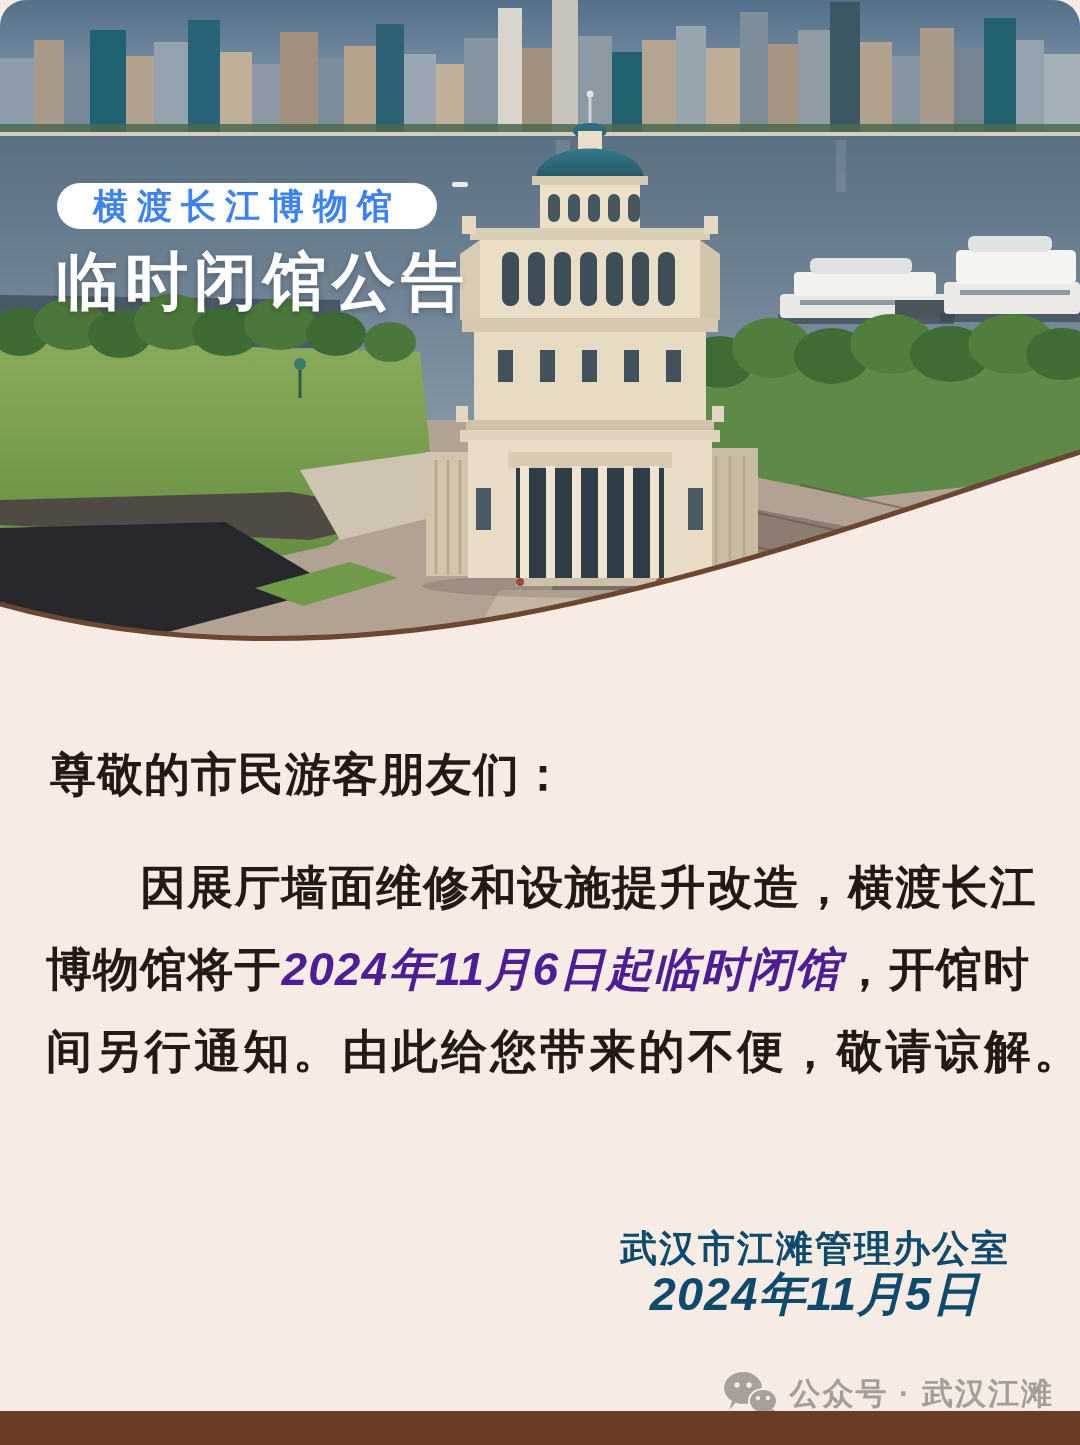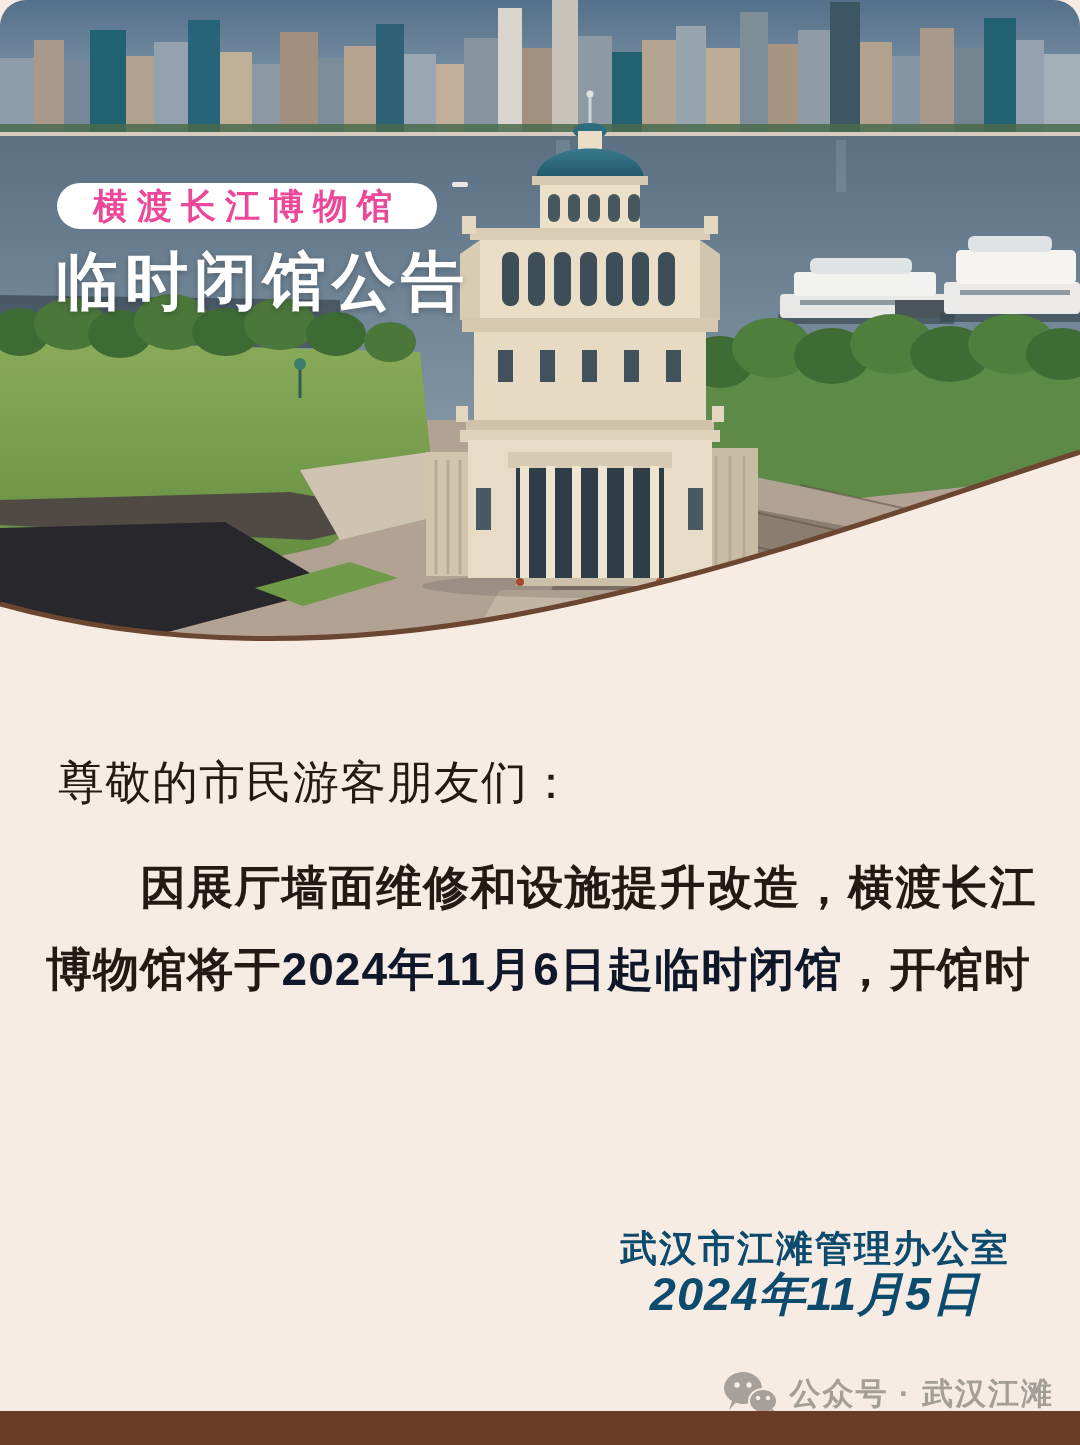--- a/index.html
+++ b/index.html
@@ -10,38 +10,38 @@
   }
   
   .photo{
     position:absolute;top:0;left:0;width:1080px;height:660px;
     border-radius:26px 26px 0 0;overflow:hidden;
   }
   .photo svg{display:block;}
   .badge{
     position:absolute;left:57px;top:183px;height:46px;line-height:46px;
     background:#ffffff;border-radius:24px;padding:0 36px;
-    font-size:35px;font-weight:bold;color:#ec4899;letter-spacing:9px;
+    font-size:35px;font-weight:bold;color:#3b82f6;letter-spacing:9px;
   }
   .big-title{
     position:absolute;left:56px;top:246px;
     font-size:63px;line-height:72px;font-weight:bold;color:#ffffff;
     letter-spacing:6px;text-shadow:0 2px 6px rgba(0,0,0,.25);font-family:Liberation Serif, serif;
   }
   
   .salutation{
-    position:absolute;left:46px;top:740px;margin:12px;
-    font-size:46px;font-weight:normal;color:#241a15;letter-spacing:1px;
+    position:absolute;left:46px;top:740px;margin:4px;
+    font-size:46px;font-weight:bold;color:#241a15;letter-spacing:1px;
   }
   .para{position:absolute;left:46px;top:846px;width:992px;}
   .pline{height:82px;line-height:82px;font-size:46px;font-weight:bold;color:#241a15;white-space:nowrap;}
   .pline1{padding-left:94px;letter-spacing:1.2px;}
   .pline2{letter-spacing:1.1px;}
   .pline3{letter-spacing:3.4px;}
-  .red{color:#0f172a;}
+  .red{color:#4c1d95;font-style:italic;}
   .signature{
     position:absolute;right:70px;top:1226px;text-align:center;
     font-weight:bold;color:#0c4a6e;
   }
   .sig-org{font-size:37px;line-height:46px;letter-spacing:2px;}
   .sig-date{font-size:47px;line-height:44px;letter-spacing:1px;font-style:italic;}
   
   .watermark{
     position:absolute;top:1374px;right:26px;height:40px;
     display:flex;align-items:center;gap:10px;
@@ -262,20 +262,23 @@
 
   <p class="salutation">尊敬的市民游客朋友们：</p>
 
   <div class="para">
     <div class="pline pline1">
       <span>因展厅墙面维修和设施提升改造，横渡长江</span>
     </div>
     <div class="pline pline2">
       <span>博物馆将于</span><span class="red">2024年11月6日起临时闭馆</span><span>，开馆时</span>
     </div>
+    <div class="pline pline3">
+      <span>间另行通知。由此给您带来的不便，敬请谅解。</span>
+    </div>
   </div>
 
   <div class="signature">
     <div class="sig-org">武汉市江滩管理办公室</div>
     <div class="sig-date">2024年11月5日</div>
   </div>
 
   <div class="watermark">
     <svg width="56" height="46" viewBox="0 0 56 46">
       <ellipse cx="20" cy="17" rx="19" ry="16" fill="#a8a19b"></ellipse>

